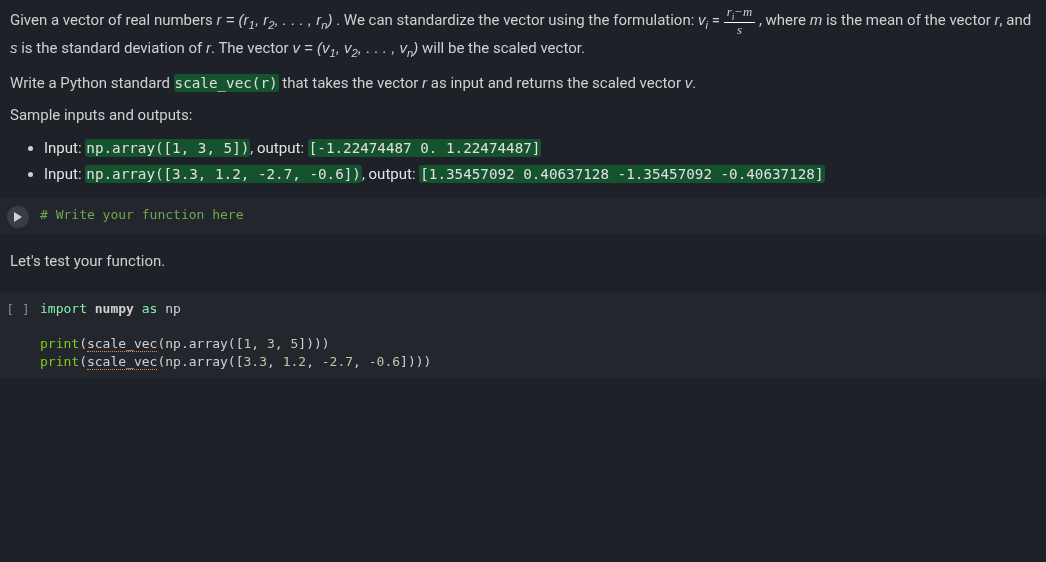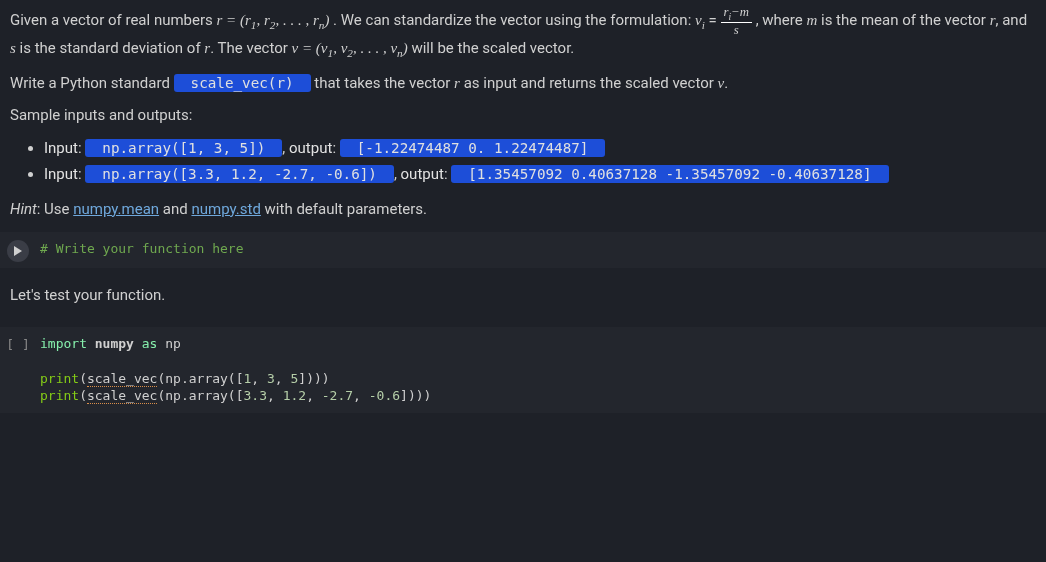--- a/index.html
+++ b/index.html
@@ -10,37 +10,37 @@
     font-size: 15px;
     line-height: 1.5;
     width: 1046px;
     height: 562px;
     overflow: hidden;
   }
   .content {
     padding: 6px 10px 0 10px;
   }
   p { margin-bottom: 10px; }
-  .math-i { font-style: italic; font-family: Liberation Serif, serif; }
+  .math-i { font-style: italic; font-family: Liberation Sans, sans-serif; }
   .sub { font-size: 0.75em; vertical-align: sub; font-style: italic; }
   .frac {
     display: inline-block;
     vertical-align: middle;
     text-align: center;
     font-style: italic;
     font-family: Georgia, serif;
     font-size: 0.85em;
     line-height: 1;
   }
   .frac .num { display: block; border-bottom: 1px solid #ffffff; padding: 0 3px 1px; }
   .frac .den { display: block; padding-top: 1px; }
   code.inline {
     font-family: ui-monospace, SFMono-Regular, Menlo, Consolas, monospace;
-    background: #1d4ed8;
-    padding: 1px 17px;
+    background: #14532d;
+    padding: 1px 1px;
     border-radius: 3px;
     font-size: 0.95em;
     color: #e0e0e0;
   }
   ul { padding-left: 34px; margin-bottom: 12px; }
   li { margin-bottom: 4px; }
   .bold { font-weight: 400; color: #e2e2e2; }
   a.doclink { color: #6fa8dc; text-decoration: underline; }
   em.hint { font-style: italic; }
 
@@ -111,23 +111,20 @@
 
   <ul>
     <li>
       <span class="bold">Input</span>: <code class="inline">np.array([1, 3, 5])</code>, <span class="bold">output</span>: <code class="inline">[-1.22474487 0. 1.22474487]</code>
     </li>
     <li>
       <span class="bold">Input</span>: <code class="inline">np.array([3.3, 1.2, -2.7, -0.6])</code>, <span class="bold">output</span>: <code class="inline">[1.35457092 0.40637128 -1.35457092 -0.40637128]</code>
     </li>
   </ul>
 
-  <p>
-    <em class="hint">Hint</em><span>: Use </span><a href="#" class="doclink">numpy.mean</a><span> and </span><a href="#" class="doclink">numpy.std</a><span> with default parameters.</span>
-  </p>
 </div>
 
 <div class="cell-row">
   <div class="gutter">
     <div class="run-btn">
       <svg viewBox="0 0 10 10">
           <polygon points="1,0 9,5 1,10" fill="#d0d0d0"></polygon>
         </svg>
     </div>
   </div>

